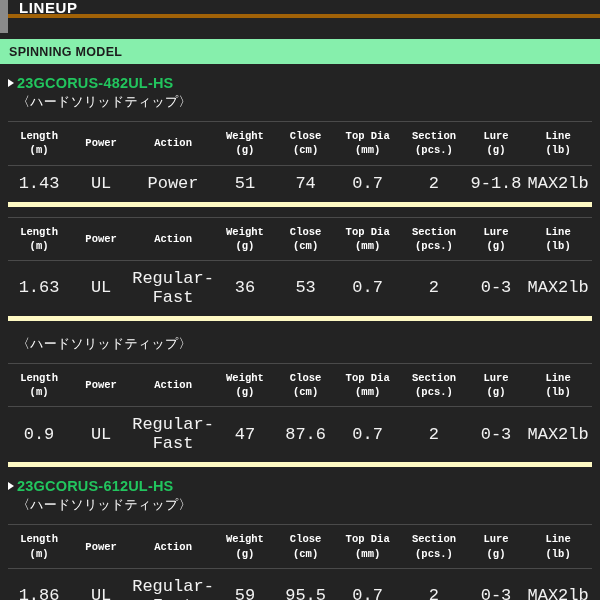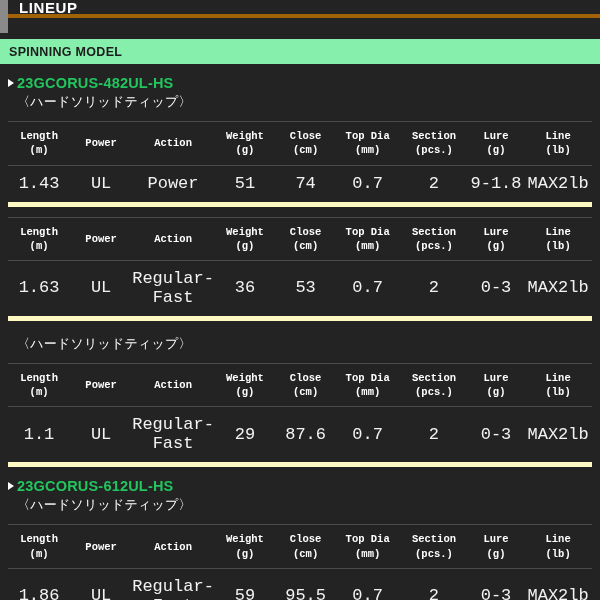--- a/index.html
+++ b/index.html
@@ -274,24 +274,24 @@
             <th><span>Weight</span><span class="unit">(g)</span></th>
             <th><span>Close</span><span class="unit">(cm)</span></th>
             <th><span>Top Dia</span><span class="unit">(mm)</span></th>
             <th><span>Section</span><span class="unit">(pcs.)</span></th>
             <th><span>Lure</span><span class="unit">(g)</span></th>
             <th><span>Line</span><span class="unit">(lb)</span></th>
           </tr>
         </thead>
         <tbody>
           <tr>
-            <td>1.1</td>
+            <td>0.9</td>
             <td>UL</td>
             <td>Regular-Fast</td>
-            <td>29</td>
+            <td>47</td>
             <td>87.6</td>
             <td>0.7</td>
             <td>2</td>
             <td>0-3</td>
             <td>MAX2lb</td>
           </tr>
         </tbody>
       </table>
     </div>
     <div class="model-block">

